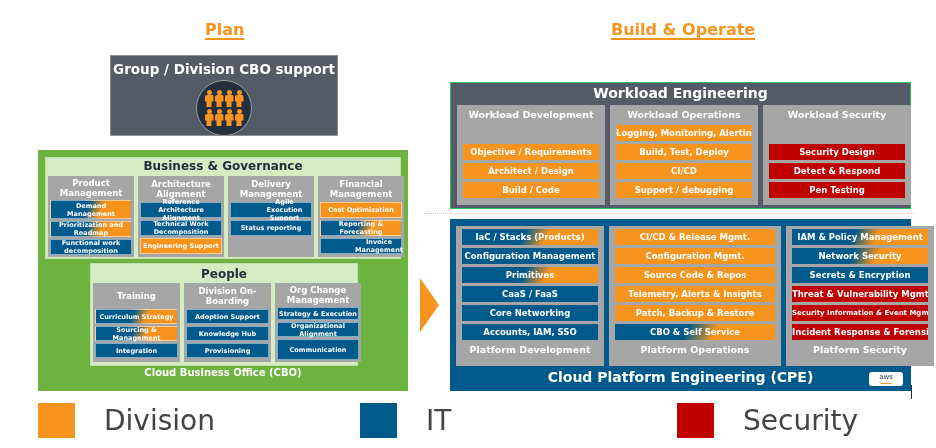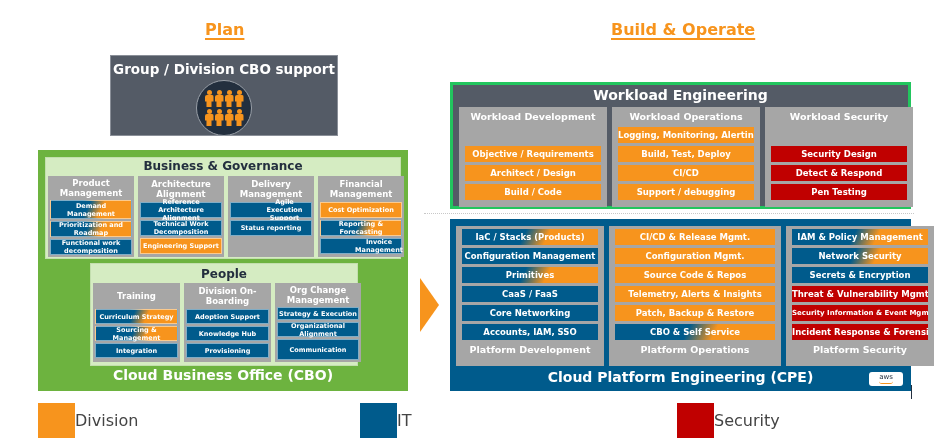--- a/index.html
+++ b/index.html
@@ -46,31 +46,31 @@
   }
   .it { background: #005b8c; }
   .div { background: #f7941d; }
   .sec { background: #c00000; }
   .it-div { background: linear-gradient(115deg, #005b8c 0%, #005b8c 45%, #f7941d 62%, #f7941d 100%); }
 
   .people-panel {
     position: absolute; left: 52px; top: 113px; width: 268px; height: 103px;
     background: #d5ecc2; border: 1px solid #c3dfae;
   }
-  .cbo-title { position: absolute; left: 0; width: 100%; top: 217px; text-align: center; color: #fff; font-weight: bold; font-size: 14px; }
+  .cbo-title { position: absolute; left: 0; width: 100%; top: 217px; text-align: center; color: #fff; font-weight: bold; font-size: 10px; }
 
   .arrow {
     position: absolute; left: 420px; top: 278px; width: 0; height: 0;
     border-top: 27px solid transparent; border-bottom: 27px solid transparent; border-left: 19px solid #f7941d;
   }
 
   
   .we {
     position: absolute; left: 450px; top: 82px; width: 461px; height: 127px;
-    background: #545b66; border: 3px solid #22c55e;
+    background: #545b66; border: 1px solid #22c55e;
   }
   .we-title { text-align: center; color: #fff; font-weight: bold; font-size: 14px; line-height: 18px; margin-top: 1px; }
   .sect-row { position: absolute; display: flex; gap: 5px; align-items: flex-end; }
   .sect { background: #a6a6a6; padding: 3px 6px 3px; display: flex; flex-direction: column; gap: 3px; position: relative; }
   .sect-title { color: #fff; font-weight: bold; font-size: 9.5px; text-align: center; height: 14px; line-height: 14px; }
   .bar { color: #fff; font-weight: bold; font-size: 8.5px; height: 16px; line-height: 16px; text-align: center; white-space: nowrap; overflow: hidden; }
 
   .divider { position: absolute; left: 424px; top: 213px; width: 490px; border-top: 1px dotted #c8c8c8; }
 
   
@@ -83,21 +83,21 @@
   .aws-badge {
     position: absolute; right: 8px; bottom: 5px; width: 34px; height: 14px; background: #fff; border-radius: 3px;
     font-size: 7px; color: #232f3e; text-align: center; line-height: 10px;
   }
   .aws-badge::after { content: ""; position: absolute; left: 10px; bottom: 2px; width: 14px; height: 2px; border-bottom: 1.5px solid #f7941d; border-radius: 0 0 8px 8px; }
   .edge-line { position: absolute; left: 911px; top: 385px; width: 1px; height: 14px; background: #232f3e; }
 
   
   .legend-item { position: absolute; top: 403px; display: flex; align-items: center; }
   .swatch { width: 37px; height: 35px; }
-  .legend-label { font-size: 16px; color: #444; }
+  .legend-label { font-size: 28px; color: #444; margin-left: 29px; }
 </style>
 </head>
 <body>
 
 <div class="heading" style="left:205px; top:20px;">Plan</div>
 <div class="heading" style="left:611px; top:20px;">Build &amp; Operate</div>
 
 <div class="group-box">
   <div class="title">Group / Division CBO support</div>
   <div class="people-circle">

